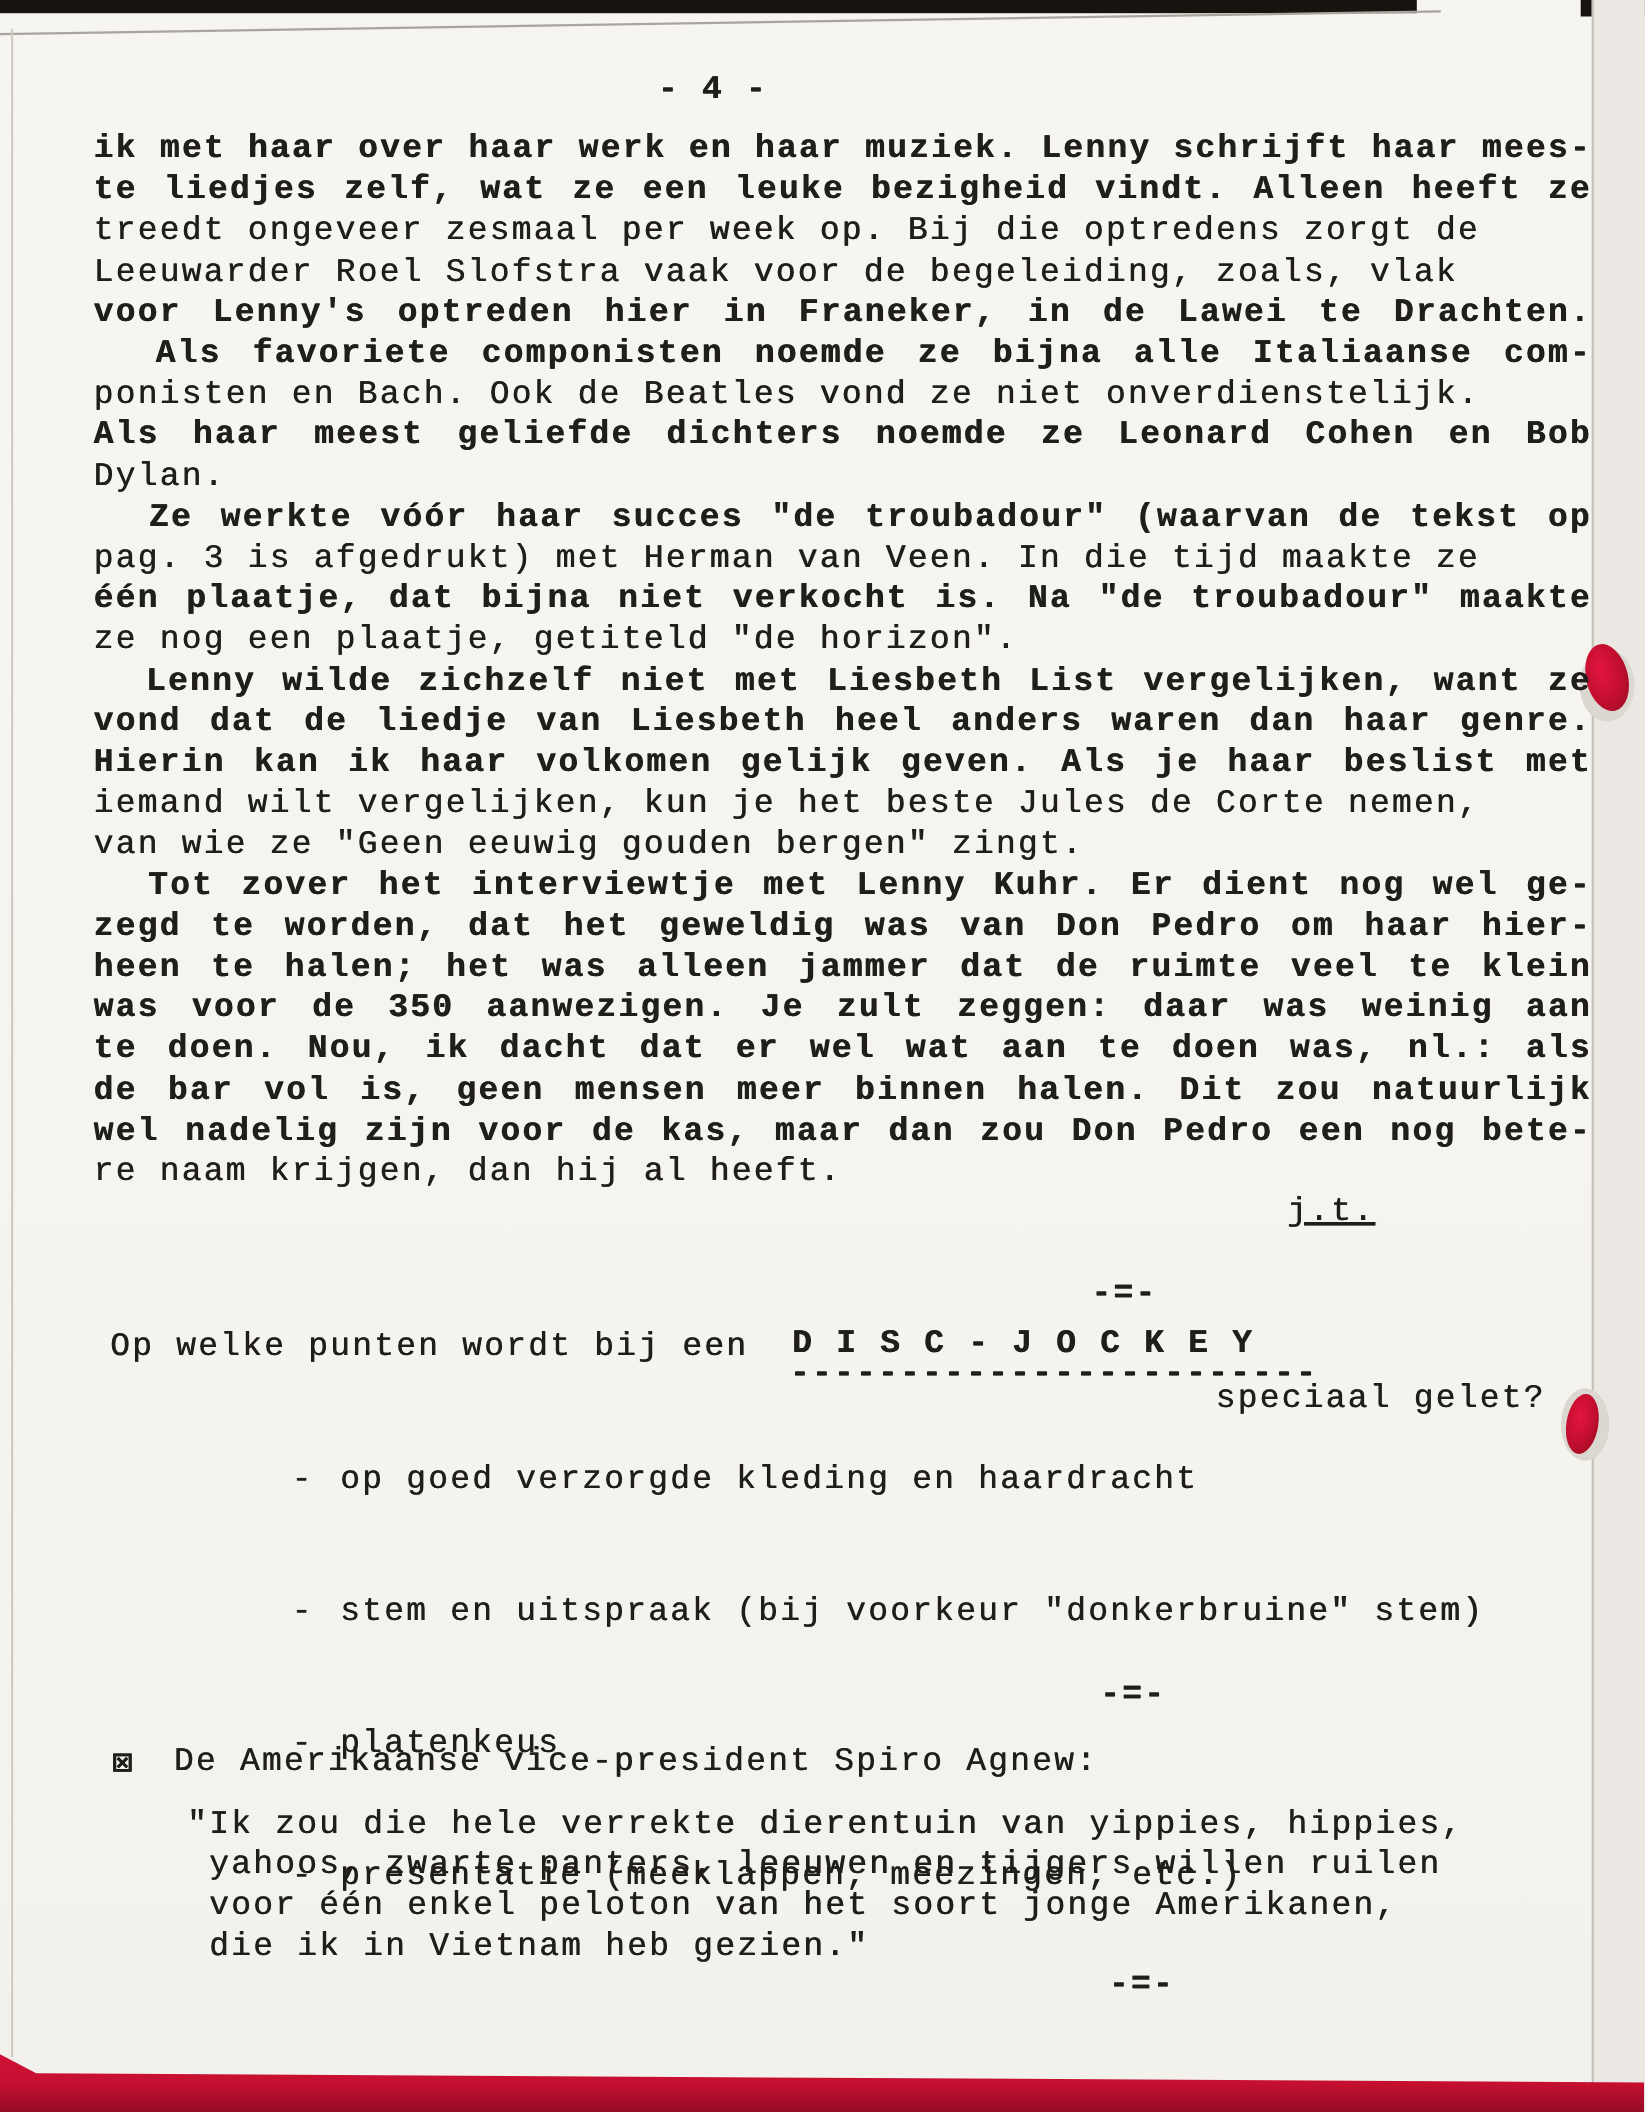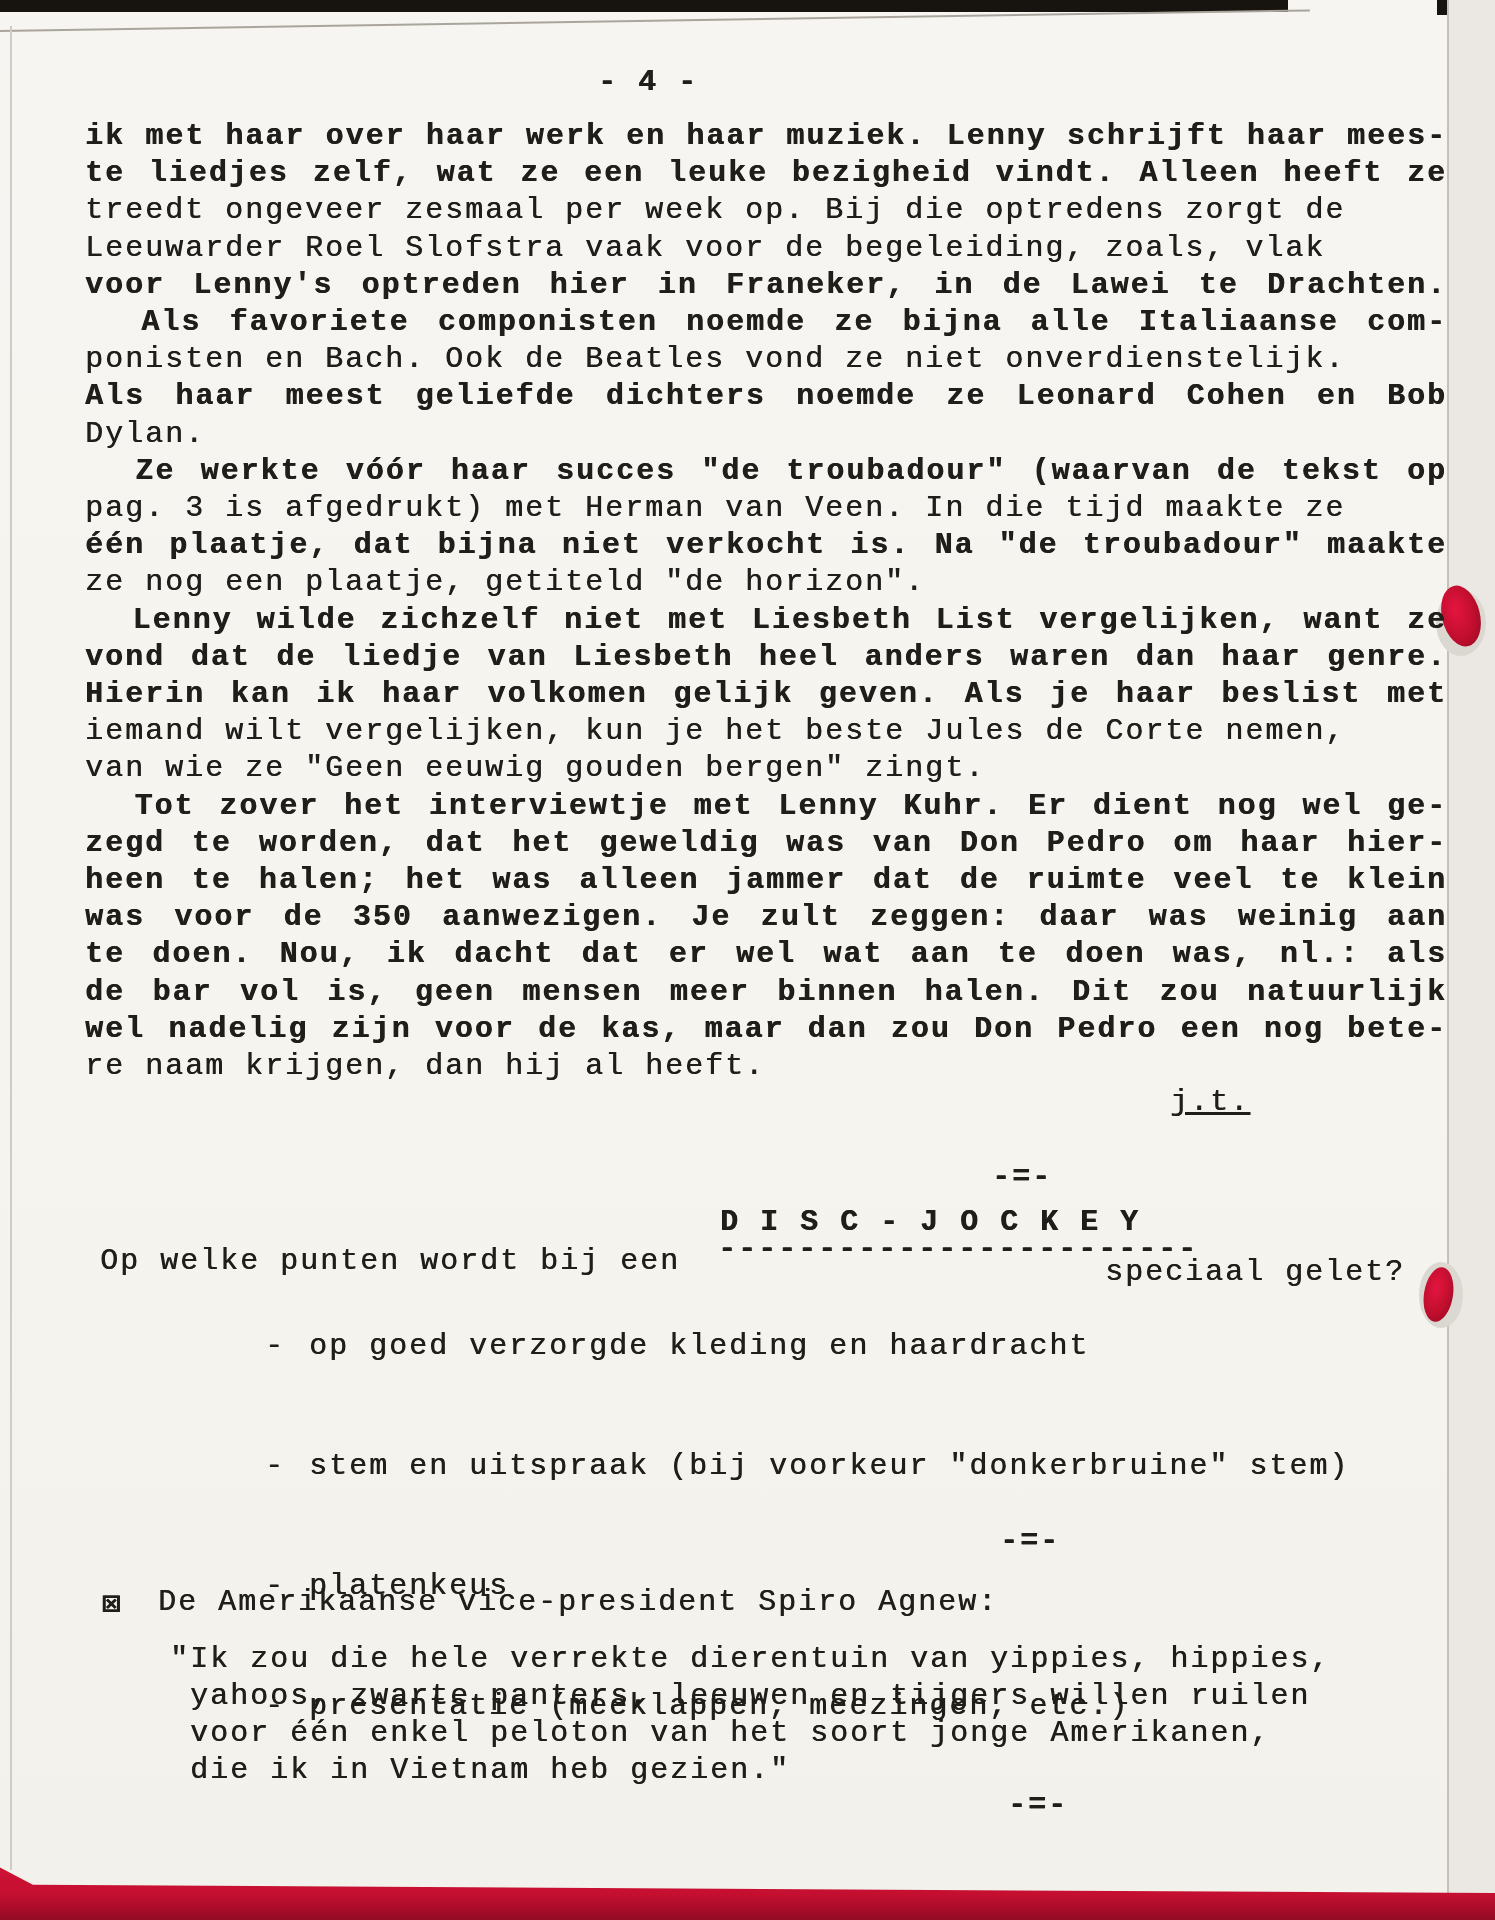--- a/index.html
+++ b/index.html
@@ -36,21 +36,21 @@
   .line{white-space:pre;}
   .line.j{white-space:normal;text-align:justify;text-align-last:justify;font-weight:bold;}
   .signature{position:absolute;left:1170px;top:1085px;text-decoration:underline;}
   .sep{position:absolute;font-weight:bold;}
   .sep1{left:992px;top:1160px;}
   .sep2{left:1005px;top:1524px;left:1005px;}
   .sep3{left:1013px;top:1788px;}
   
   .sep2{left:1000px;} .sep3{left:1008px;}
 
-  .dj-intro{position:absolute;left:100px;top:1208px;white-space:pre;margin-top:36px;}
+  .dj-intro{position:absolute;left:100px;top:1208px;white-space:pre;}
   .dj-heading{position:absolute;left:720px;top:1205px;font-weight:bold;white-space:pre;}
   .dj-underline{position:absolute;left:718px;top:1232px;font-weight:bold;white-space:pre;}
   .dj-question{position:absolute;left:1105px;top:1255px;white-space:pre;}
   .dj-list{position:absolute;left:145px;top:1286px;line-height:40px;}
   .dj-item{white-space:pre;}
   .dj-dash{display:inline-block;margin-right:24px;}
   .agnew-marker{position:absolute;left:102px;top:1585px;font-weight:bold;
     font-family:"DejaVu Sans Mono","DejaVu Sans",monospace;}
   .agnew-heading{position:absolute;left:158px;top:1585px;white-space:pre;}
   .agnew-quote{position:absolute;left:170px;top:1641px;line-height:37px;}

